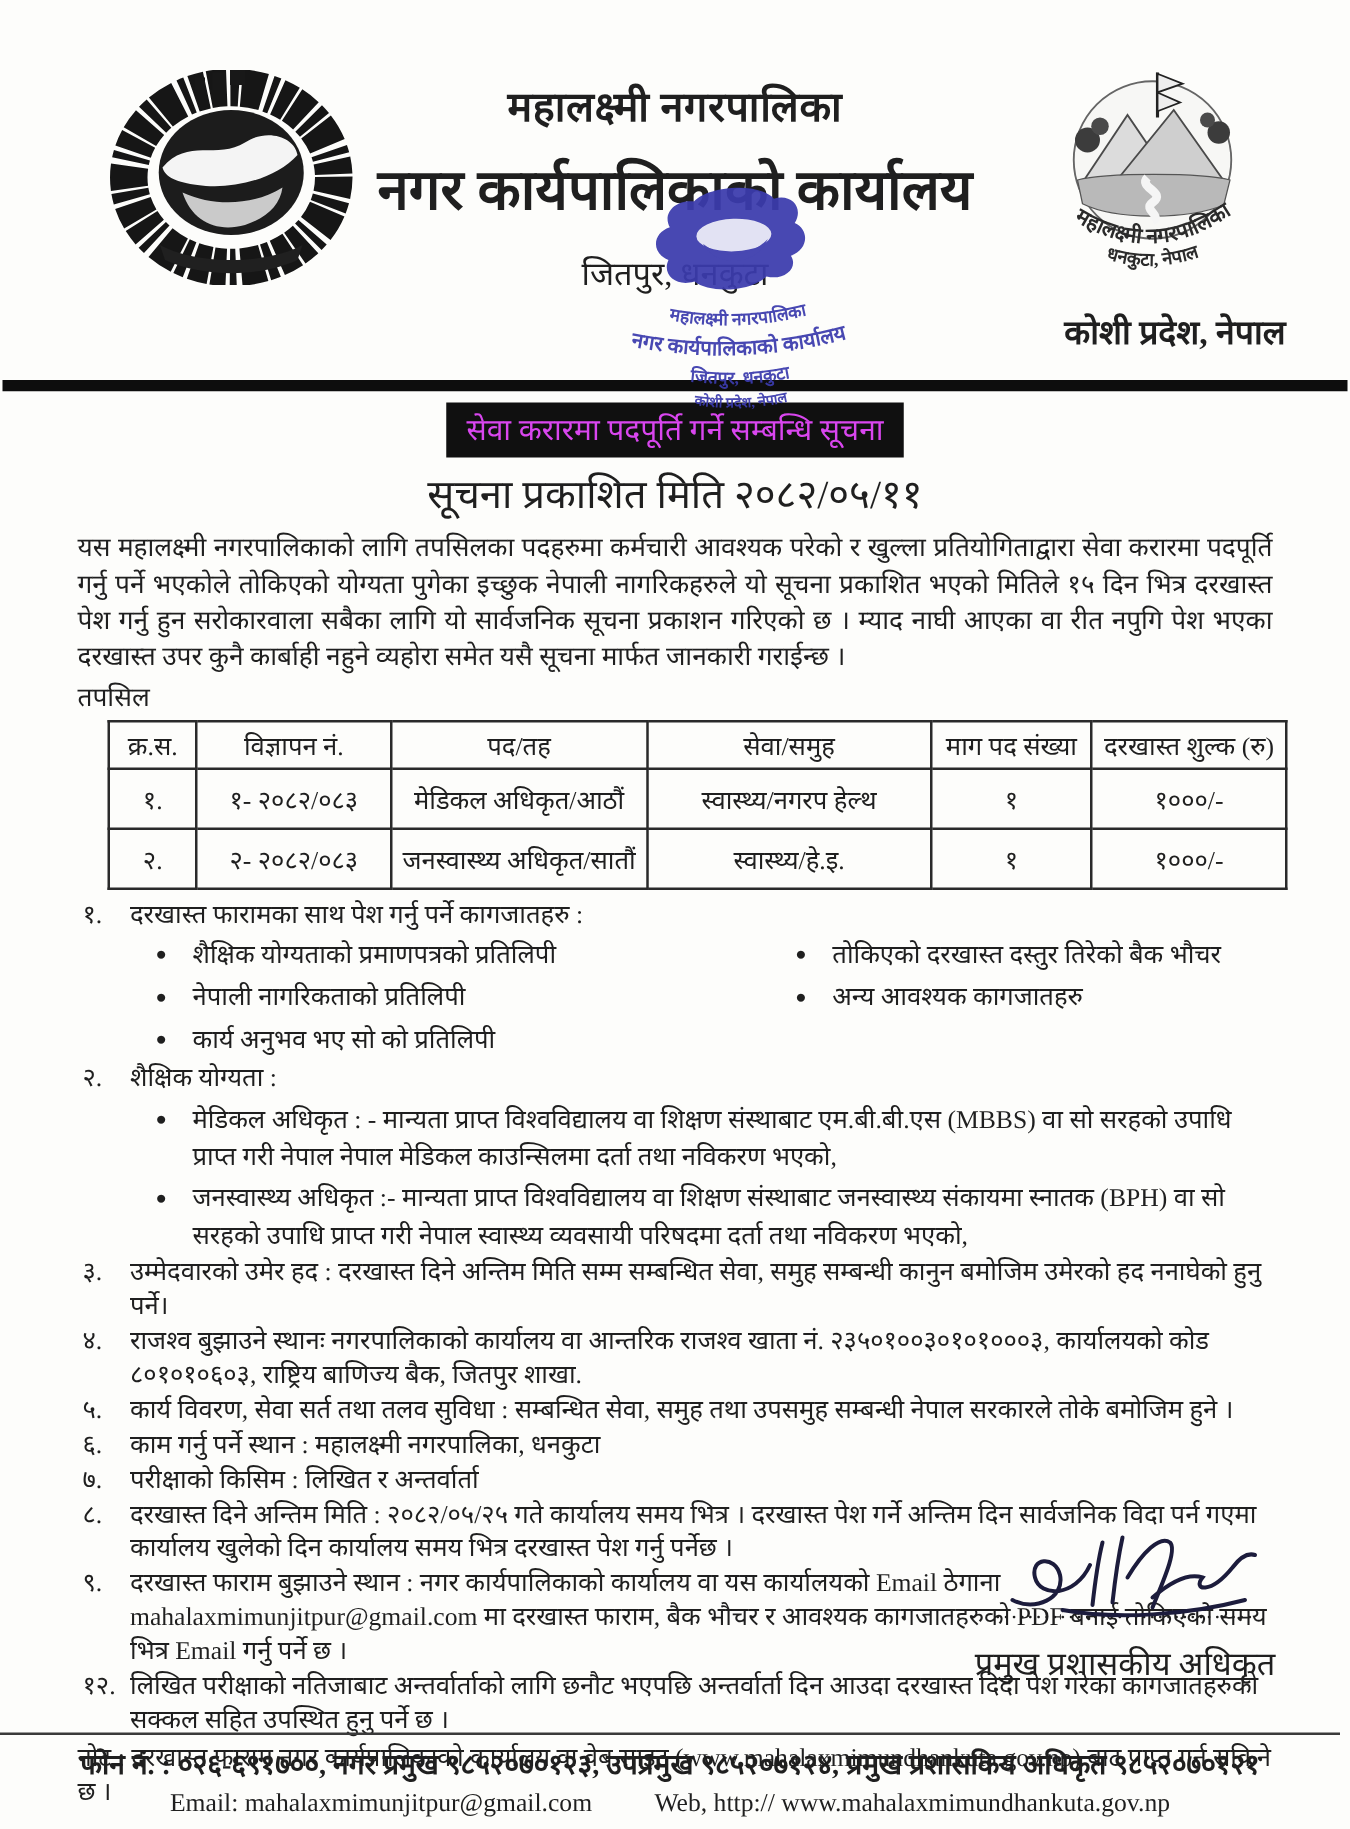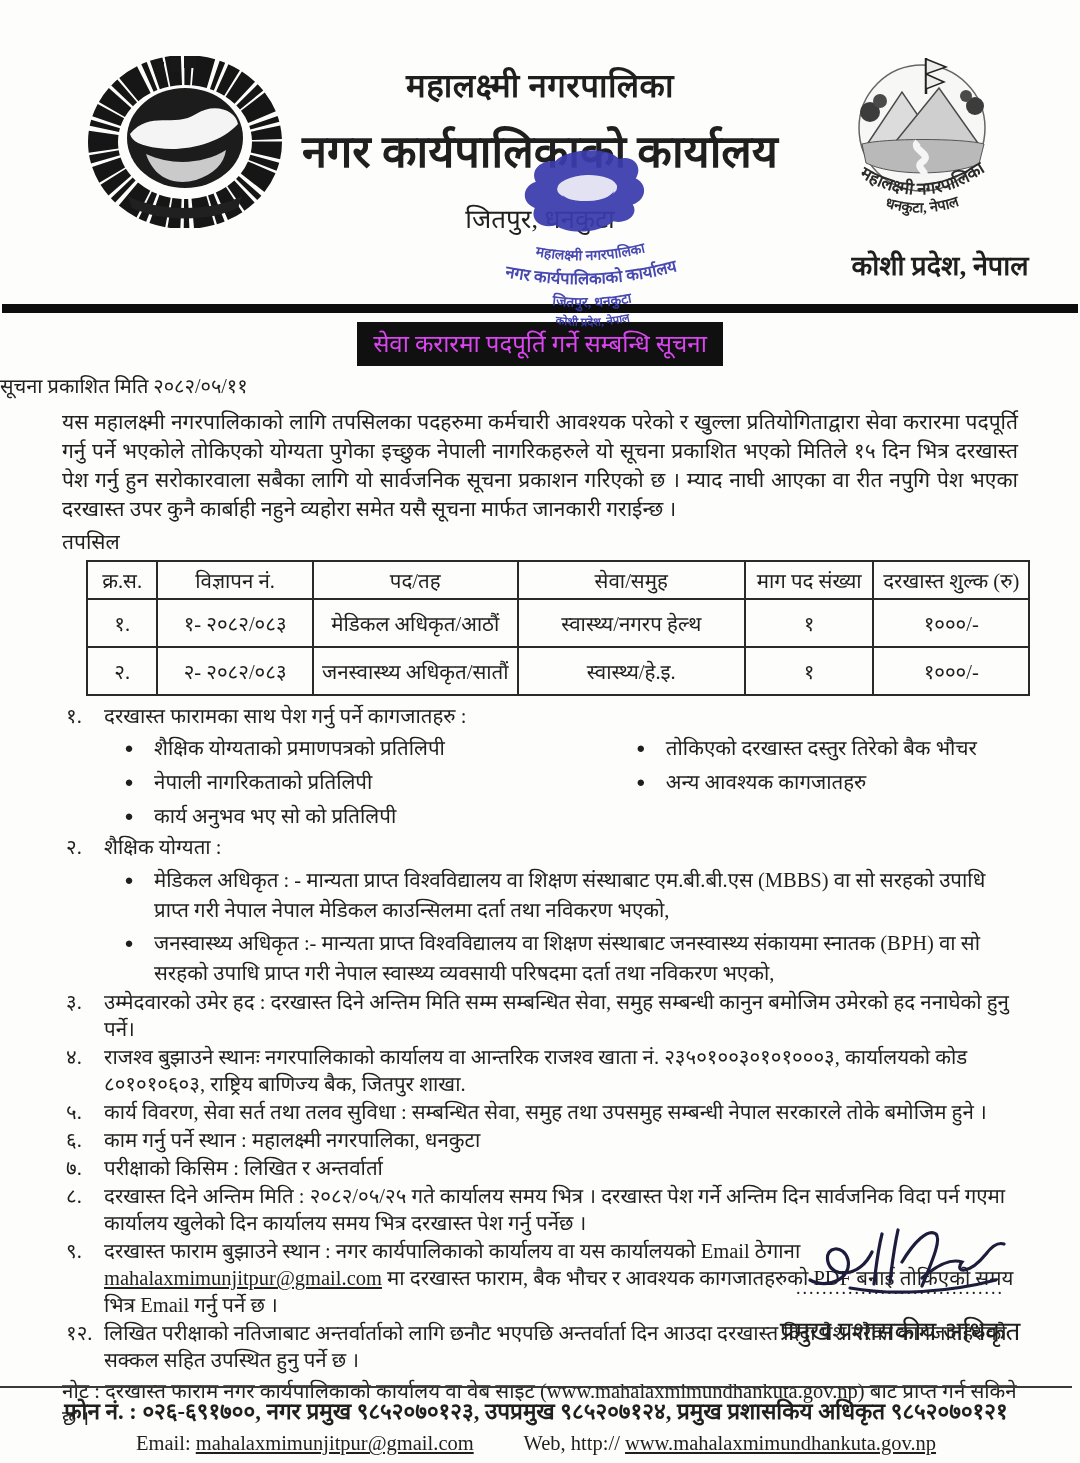--- a/index.html
+++ b/index.html
@@ -15,39 +15,39 @@
   .address{font-size:26px;margin-top:20px;}
   .logo-left{position:absolute;left:88px;top:36px;}
   .logo-right{position:absolute;left:820px;top:28px;}
   .province{position:absolute;left:835px;top:226px;width:210px;text-align:center;
     font-size:27px;font-weight:600;}
   .stamp{position:absolute;left:448px;top:124px;opacity:.93;transform:rotate(-2deg);}
   .bar{height:9px;background:#0d0d0d;margin:0 2px;}
   .title-wrap{text-align:center;margin-top:9px;}
   .title-box{display:inline-block;background:#101010;color:#d946ef;
     font-size:24px;padding:4px 16px 7px;}
-  .date-line{text-align:left;font-size:20px;margin-top:6px;}
+  .date-line{text-align:center;font-size:32px;margin-top:6px;}
   .content{padding:0 62px;}
   .intro{font-size:21px;line-height:29px;text-align:justify;margin:9px 0 0 0;}
   .tapasil{font-size:21px;margin-top:3px;}
   table.vtable{border-collapse:collapse;margin:5px 0 0 24px;width:944px;table-layout:fixed;}
   .vtable th,.vtable td{border:2px solid #2a2a2a;text-align:center;font-size:20.5px;
     font-weight:normal;padding:4px 3px;overflow:hidden;}
   .vtable td{padding:9px 3px;}
   .c0{width:7%;}.c1{width:16.5%;}.c2{width:22%;}.c3{width:24.5%;}.c4{width:13.5%;}.c5{width:16.5%;}
   .list{margin-top:7px;}
   .item{display:grid;grid-template-columns:42px 1fr;font-size:20.5px;line-height:27px;margin-top:1px;}
   .item .num{padding-left:4px;}
   .bul2col{display:grid;grid-template-columns:56% 44%;}
   .bullet{display:grid;grid-template-columns:50px 1fr;line-height:34px;}
   .bullet .dot{text-align:center;font-size:15px;}
   .bullet2{display:grid;grid-template-columns:50px 1fr;line-height:30px;margin-top:3px;}
   .bullet2 .dot{text-align:center;font-size:15px;}
   .note{font-size:20.5px;line-height:27px;margin-top:4px;}
-  .ulink{text-decoration:underline;}
+  .ulink{}
   .signature{position:absolute;left:770px;top:1280px;width:260px;text-align:center;}
   .sig-dots{font-size:18px;letter-spacing:2px;line-height:16px;white-space:nowrap;overflow:hidden;}
   .sig-title{font-size:26px;margin-top:16px;white-space:nowrap;}
   .sig-svg{position:absolute;left:28px;top:-62px;pointer-events:none;}
   .footer{position:absolute;left:0;top:1386px;width:1072px;border-top:2px solid #3a3a3a;
     padding-top:7px;text-align:center;}
   .footer-phone{font-size:22.5px;font-weight:600;}
   .footer-links{font-size:20.5px;margin-top:6px;}
   .gap{display:inline-block;width:40px;}
 </style>

